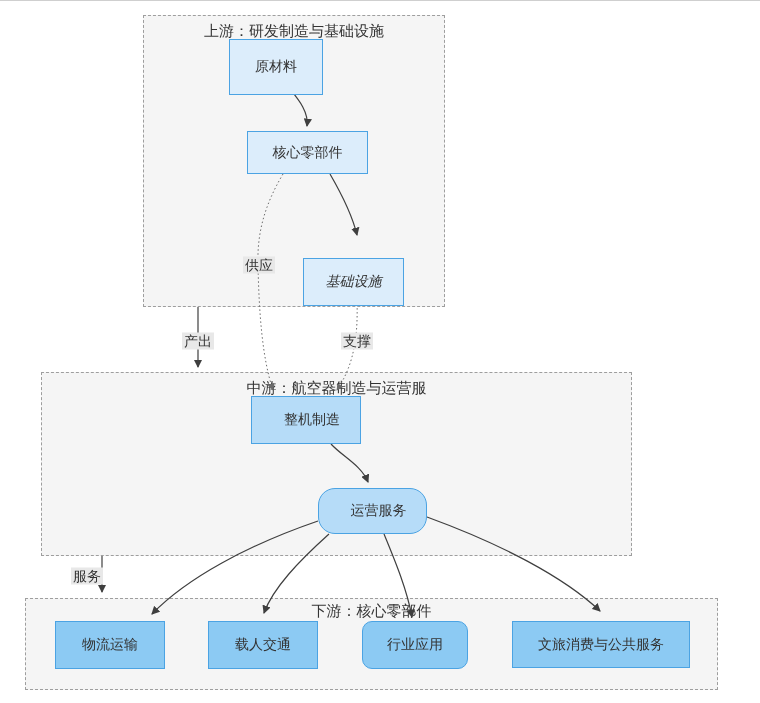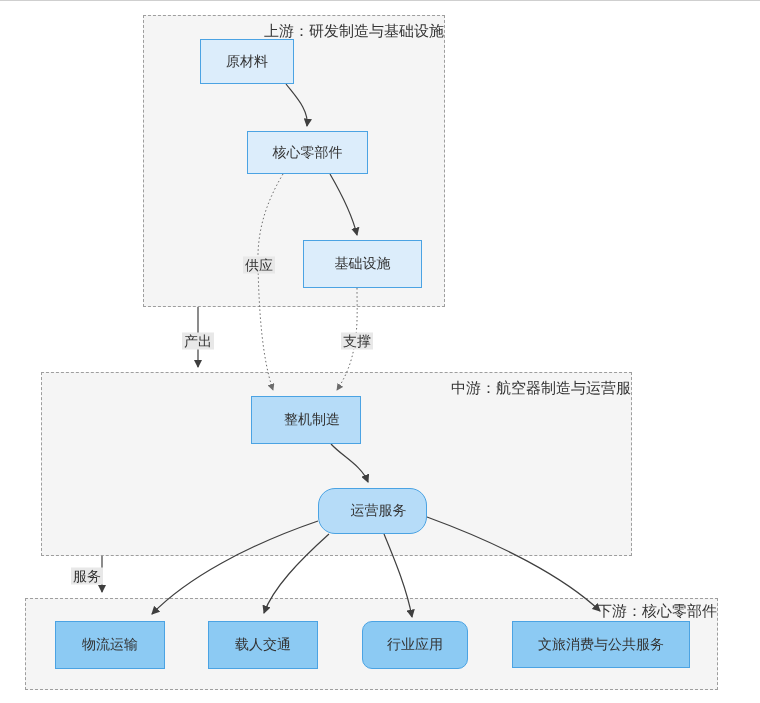--- a/index.html
+++ b/index.html
@@ -22,21 +22,21 @@
     border-top:1px solid var(--topline);
   }
   .container{
     position:absolute;
     background:var(--container-fill);
     border:1px dashed var(--container-border);
     box-sizing:border-box;
   }
   .container-title{
     position:absolute;top:6px;left:0;right:0;
-    text-align:right;font-size:15px;color:var(--text);
+    text-align:center;font-size:15px;color:var(--text);
     white-space:nowrap;
   }
   .node{
     position:absolute;
     border:1px solid var(--node-border);
     box-sizing:border-box;
     display:flex;align-items:center;justify-content:center;
     font-size:14px;color:var(--text);
     white-space:nowrap;
   }
@@ -100,25 +100,25 @@
 
     <path class="edge-solid-path" marker-end="url(#arrow-solid)" d="M329,533 C299,560 273,587 264,612"></path>
 
     <path class="edge-solid-path" marker-end="url(#arrow-solid)" d="M384,533 C396,562 407,589 412,616"></path>
 
     <path class="edge-solid-path" marker-end="url(#arrow-solid)" d="M427,516 C501,543 564,576 600,610"></path>
 
     <path class="edge-solid-path" marker-end="url(#arrow-solid)" d="M102,555 L102,591"></path>
   </svg>
 
-  <div class="node tier1" style="left:200px;top:38px;width:94px;height:45px;">原材料</div>
+  <div class="node tier1" style="left:229px;top:38px;width:94px;height:56px;">原材料</div>
 
   <div class="node tier1" style="left:247px;top:130px;width:121px;height:43px;">核心零部件</div>
 
-  <div class="node tier1" style="left:303px;top:239px;width:119px;height:48px;">基础设施</div>
+  <div class="node tier1" style="left:303px;top:257px;width:101px;height:48px;font-style:italic;">基础设施</div>
 
   <div class="node tier2" style="left:251px;top:395px;width:110px;height:48px;">整机制造</div>
 
   <div class="node tier2" style="left:318px;top:487px;width:109px;height:46px;border-radius:17px;">运营服务</div>
 
   <div class="node tier3" style="left:55px;top:620px;width:110px;height:48px;">物流运输</div>
 
   <div class="node tier3" style="left:208px;top:620px;width:110px;height:48px;">载人交通</div>
 
   <div class="node tier3" style="left:362px;top:620px;width:106px;height:48px;border-radius:10px;">行业应用</div>

